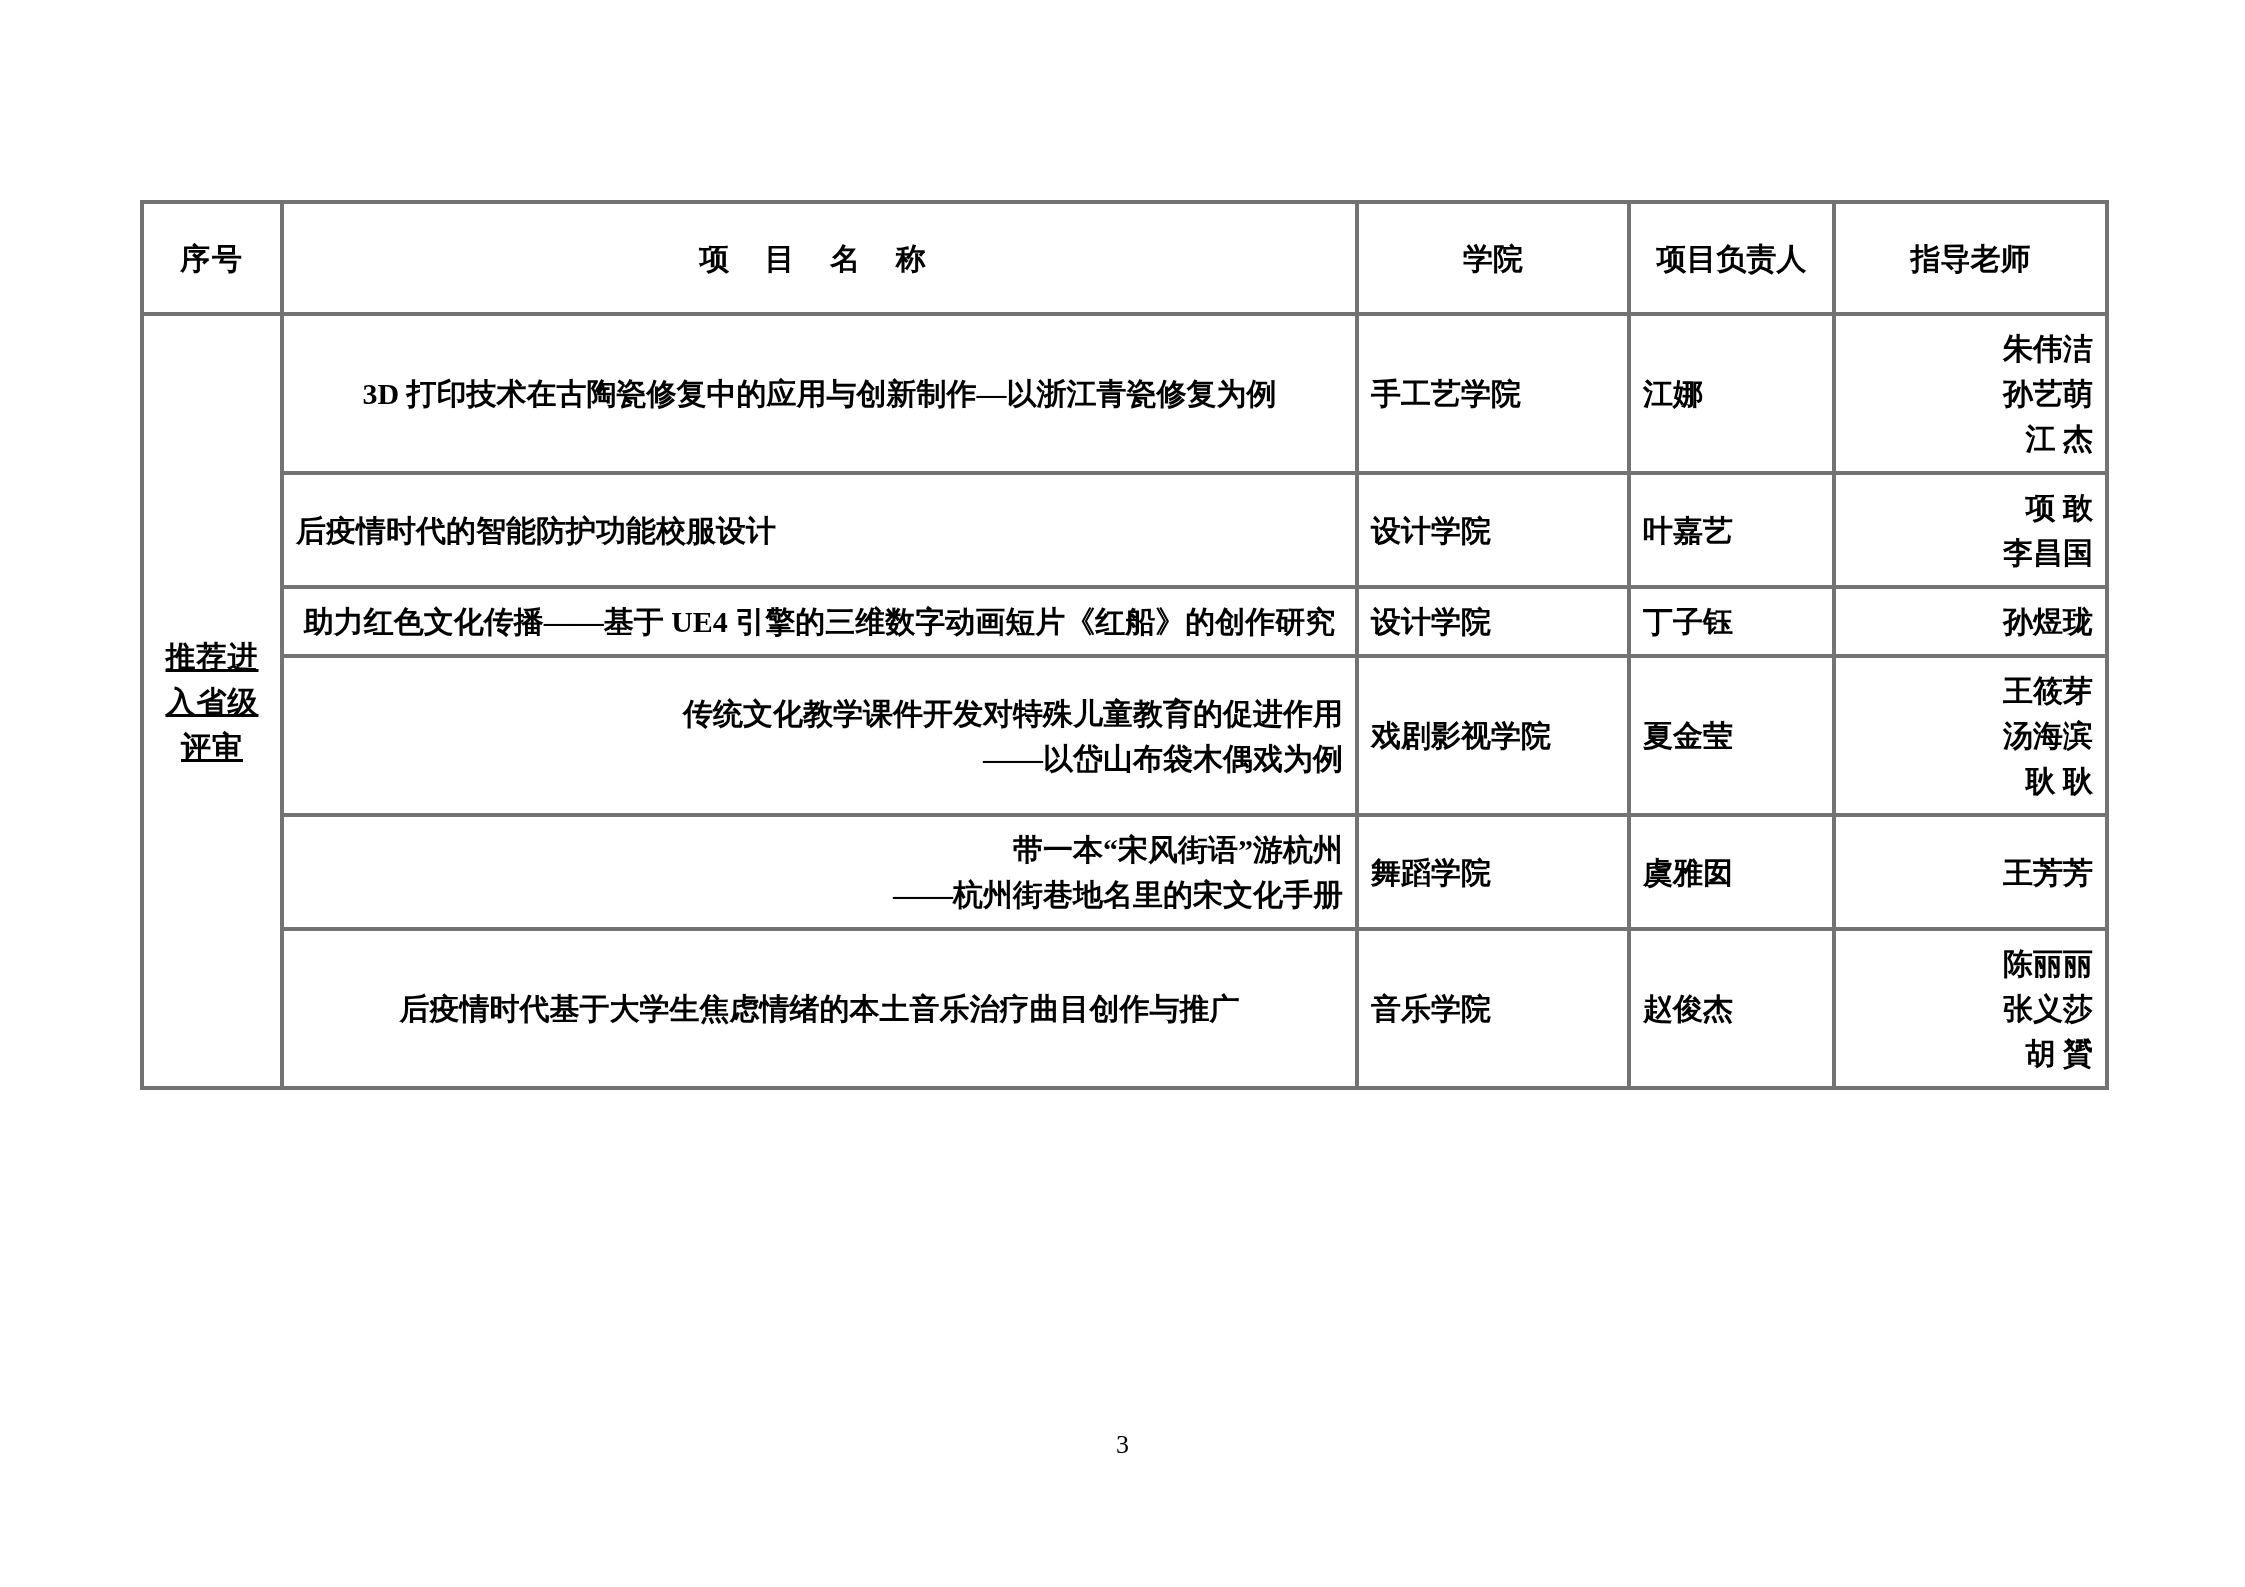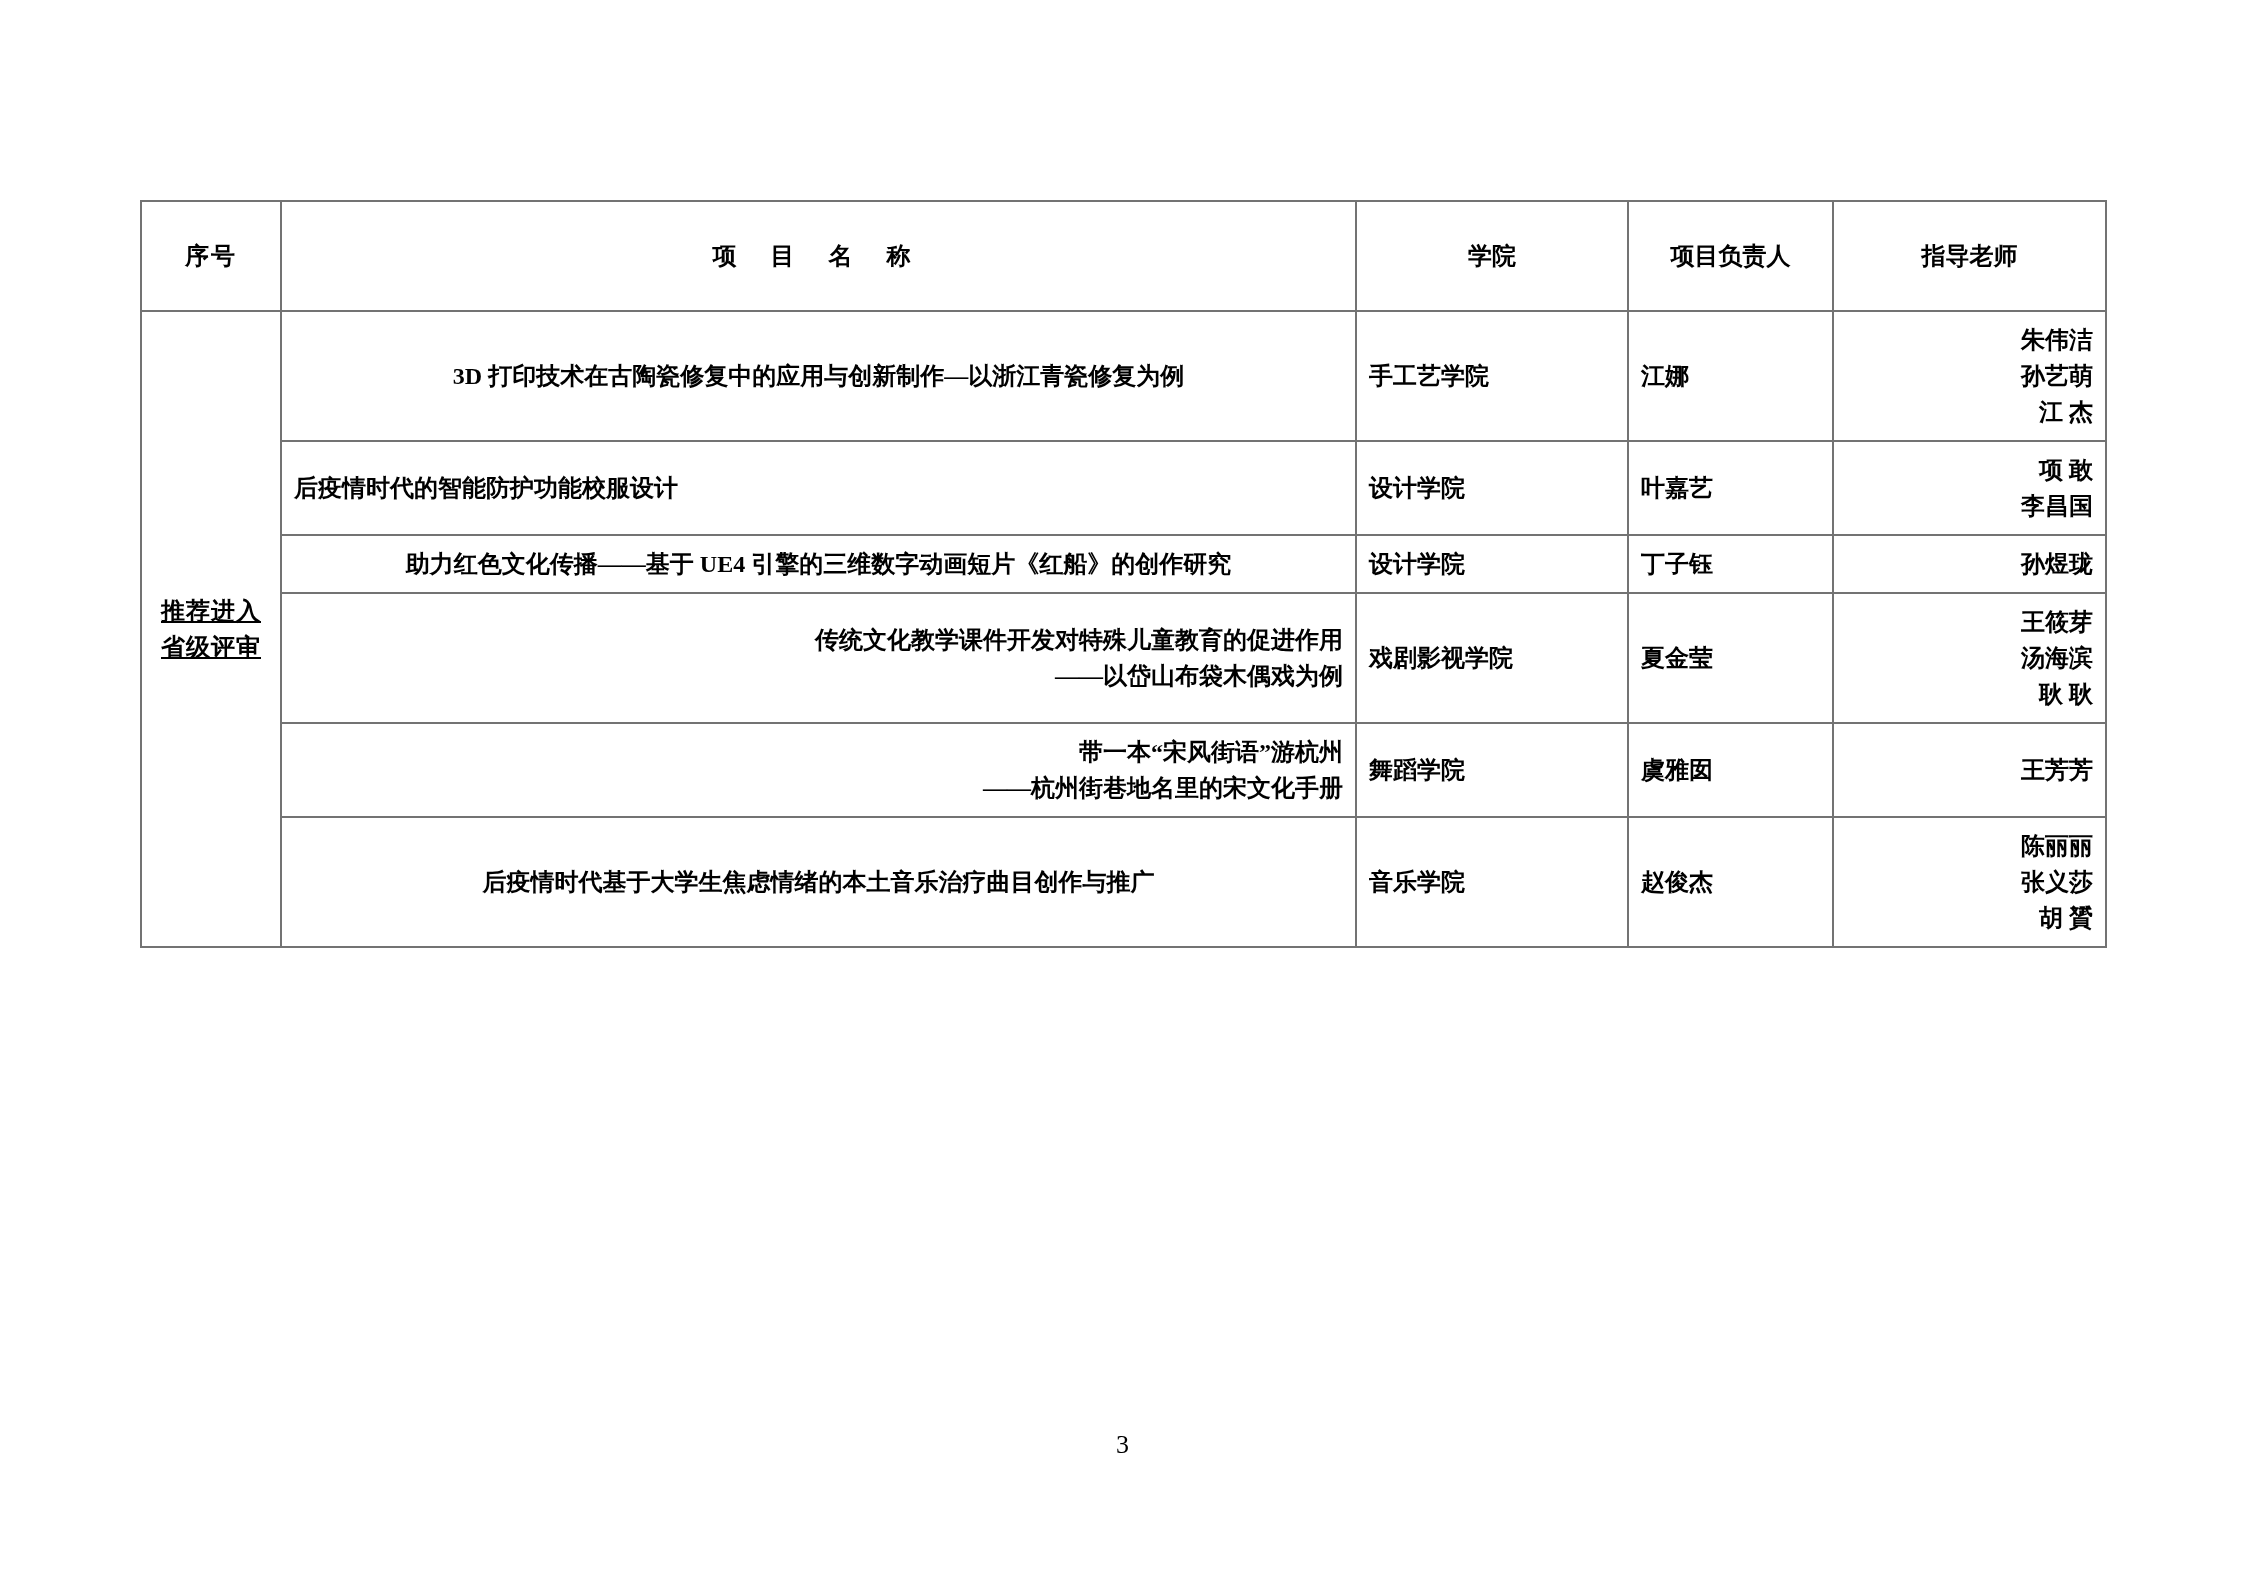--- a/index.html
+++ b/index.html
@@ -27,25 +27,25 @@
     left: 140px;
     top: 200px;
     width: 1965px;
   }
   table.main {
     border-collapse: collapse;
     width: 1965px;
     table-layout: fixed;
   }
   table.main td, table.main th {
-    border: 2px solid #737373;
+    border: 4px solid #737373;
     vertical-align: middle;
     padding: 10px 12px;
     font-weight: bold;
-    font-size: 24px;
+    font-size: 30px;
     line-height: 1.5;
   }
   .col-seq { width: 140px; }
   .col-name { width: 1075px; }
   .col-college { width: 272px; }
   .col-leader { width: 205px; }
   .col-teacher { width: 273px; }
 
   thead td {
     text-align: center;

